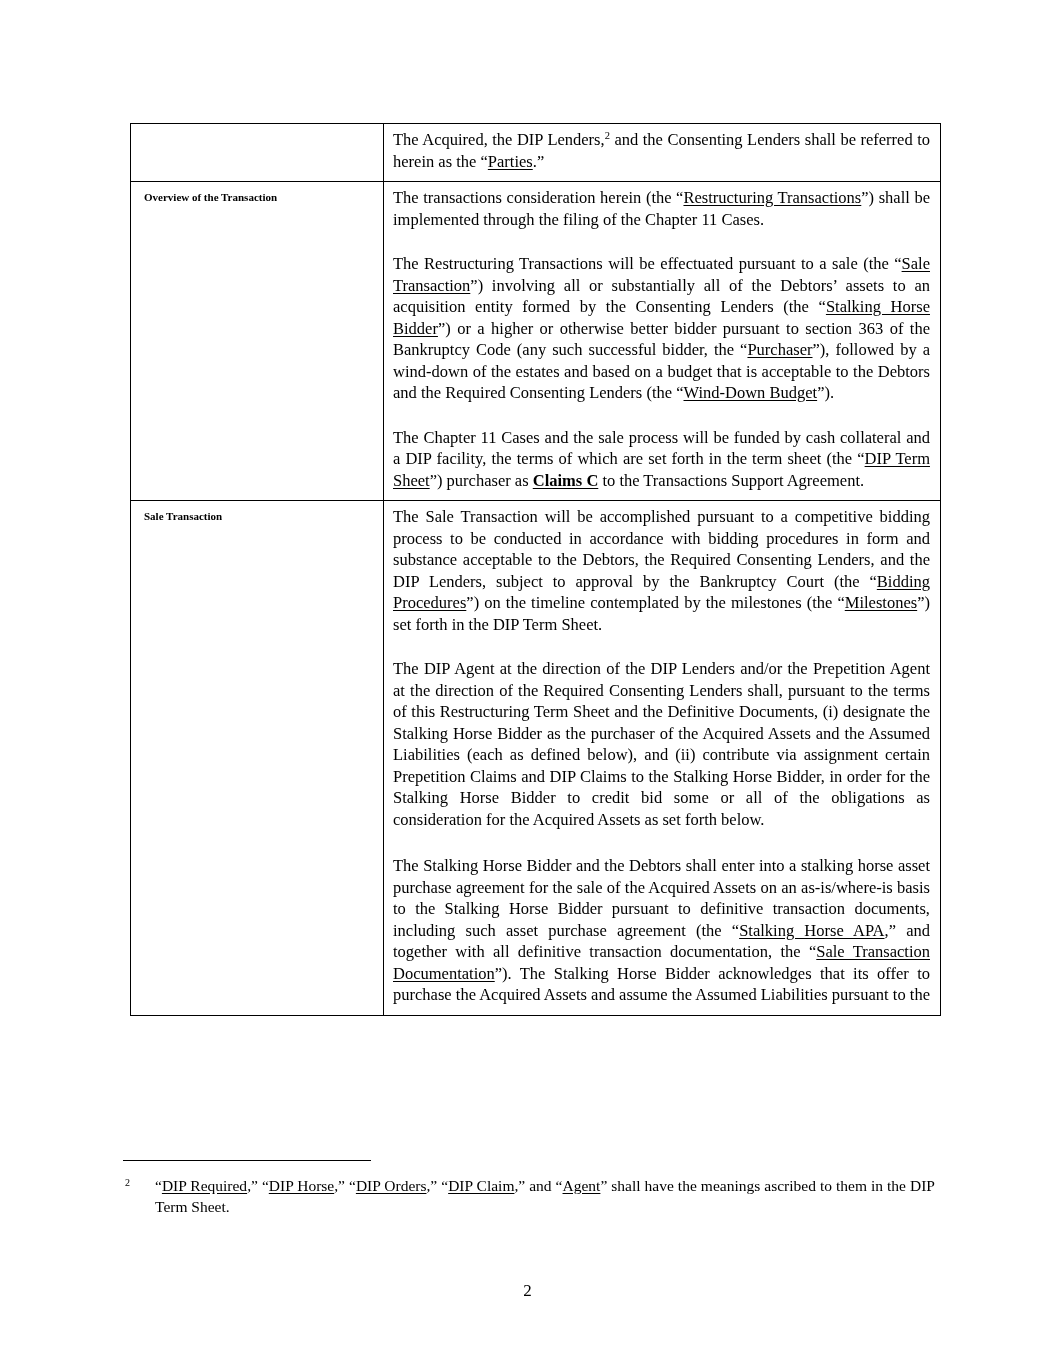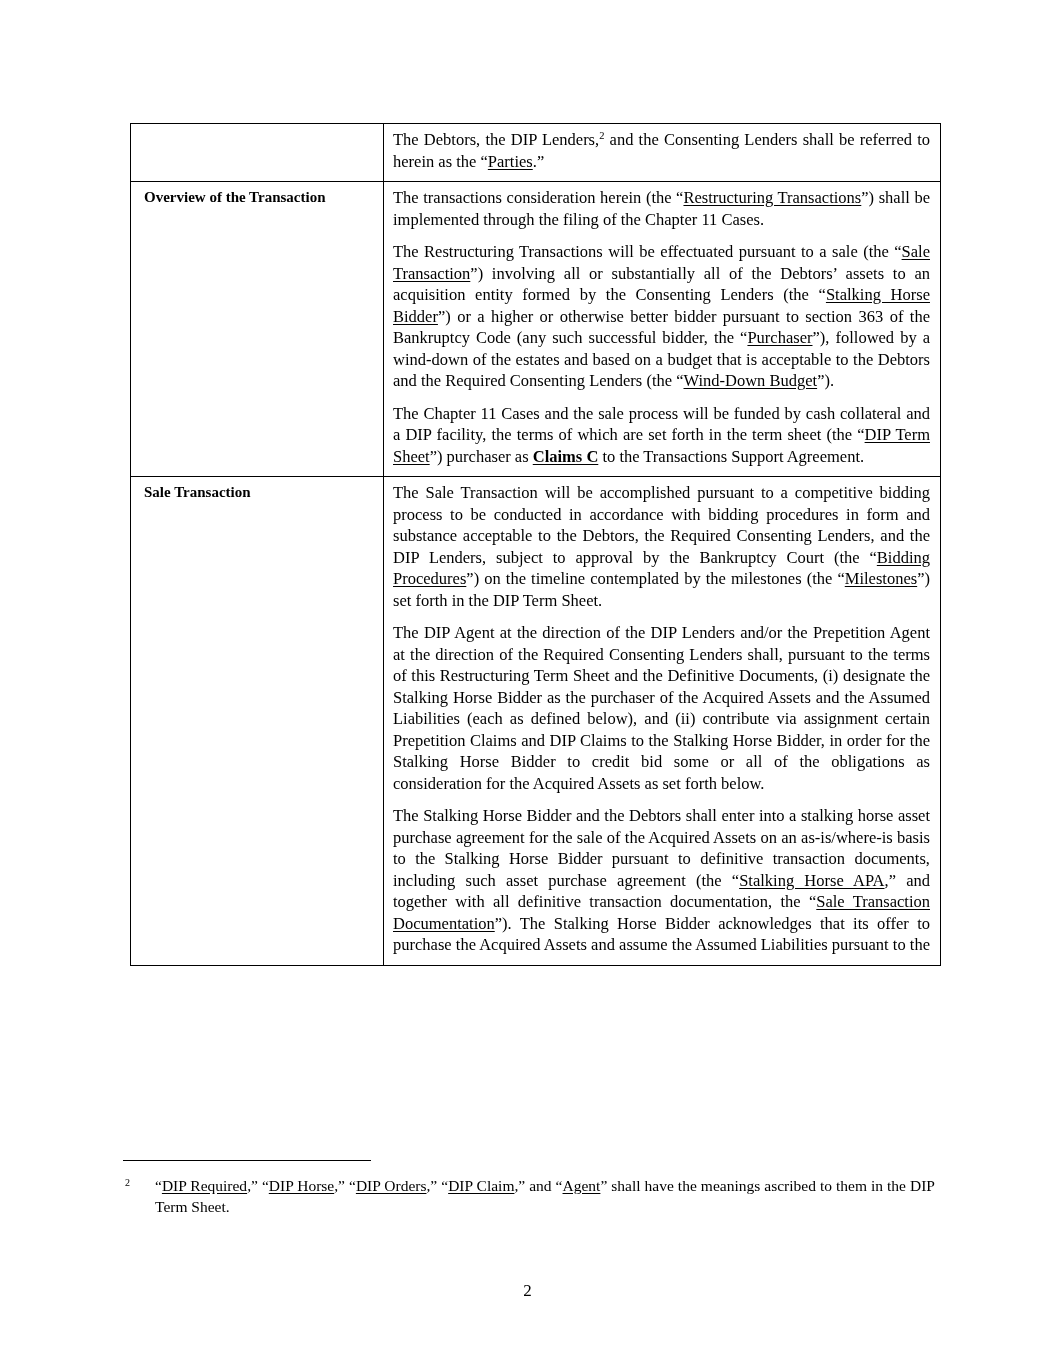--- a/index.html
+++ b/index.html
@@ -22,32 +22,32 @@
   }
   table.term-sheet td {
     border: 1.5px solid #000;
     vertical-align: top;
   }
   td.label-cell { width: 253px; padding: 5px 12px 9px 13px; }
   td.body-cell  { padding: 5px 10px 9px 9px; }
 
   .label {
     font-weight: bold;
-    font-size: 15px;
+    font-size: 11px;
     line-height: 21.5px;
     text-align: left;
   }
   .para {
     font-size: 16.5px;
     line-height: 21.5px;
     text-align: justify;
-    margin-top: 11px;
+    margin-top: 23px;
   }
   .para:first-child { margin-top: 0; }
-  .para.tight { margin-top: 11px; }
+  .para.tight { margin-top: 25px; }
   .para.justify-last { text-align-last: justify; }
 
   .u { text-decoration: underline; text-underline-offset: 2px; }
   .b { font-weight: bold; }
   sup.fnref { font-size: 10.5px; vertical-align: super; line-height: 0; }
 
   .footnote {
     position: absolute;
     left: 123px; top: 1160px;
     width: 812px;
@@ -82,21 +82,21 @@
 </head>
 <body>
 
 <div class="page">
 
   <table class="term-sheet">
     <tbody>
         <tr>
           <td class="label-cell"></td>
           <td class="body-cell">
-            <div class="para"><span>The Debtors, the DIP Lenders,</span><sup class="fnref">2</sup><span>  and the Consenting Lenders shall be referred to herein as the “</span><span class="u">Parties</span><span>.”</span></div>
+            <div class="para"><span>The Acquired, the DIP Lenders,</span><sup class="fnref">2</sup><span>  and the Consenting Lenders shall be referred to herein as the “</span><span class="u">Parties</span><span>.”</span></div>
           </td>
         </tr>
         <tr>
           <td class="label-cell">
             <div class="label">Overview of the Transaction</div>
           </td>
           <td class="body-cell">
             <div class="para"><span>The transactions consideration herein (the “</span><span class="u">Restructuring Transactions</span><span>”) shall be implemented through the filing of the Chapter 11 Cases.</span></div>
             <div class="para"><span>The Restructuring Transactions will be effectuated pursuant to a sale (the “</span><span class="u">Sale Transaction</span><span>”) involving all or substantially all of the Debtors’ assets to an acquisition entity formed by the Consenting Lenders (the “</span><span class="u">Stalking Horse Bidder</span><span>”) or a higher or otherwise better bidder pursuant to section 363 of the Bankruptcy Code (any such successful bidder, the “</span><span class="u">Purchaser</span><span>”), followed by a wind-down of the estates and based on a budget that is acceptable to the Debtors and the Required Consenting Lenders (the “</span><span class="u">Wind-Down Budget</span><span>”).</span></div>
             <div class="para"><span>The Chapter 11 Cases and the sale process will be funded by cash collateral and a DIP facility, the terms of which are set forth in the term sheet (the “</span><span class="u">DIP Term Sheet</span><span>”) purchaser as </span><span class="u b">Claims C</span><span> to the Transactions Support Agreement.</span></div>

